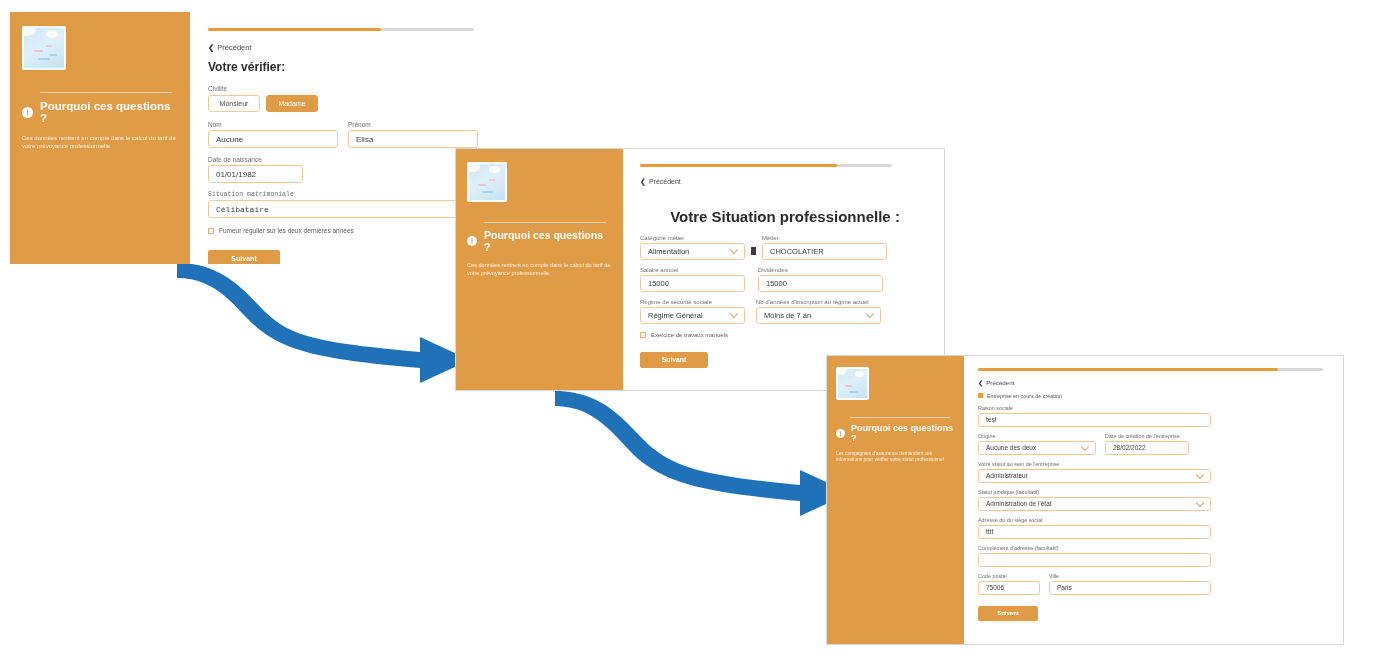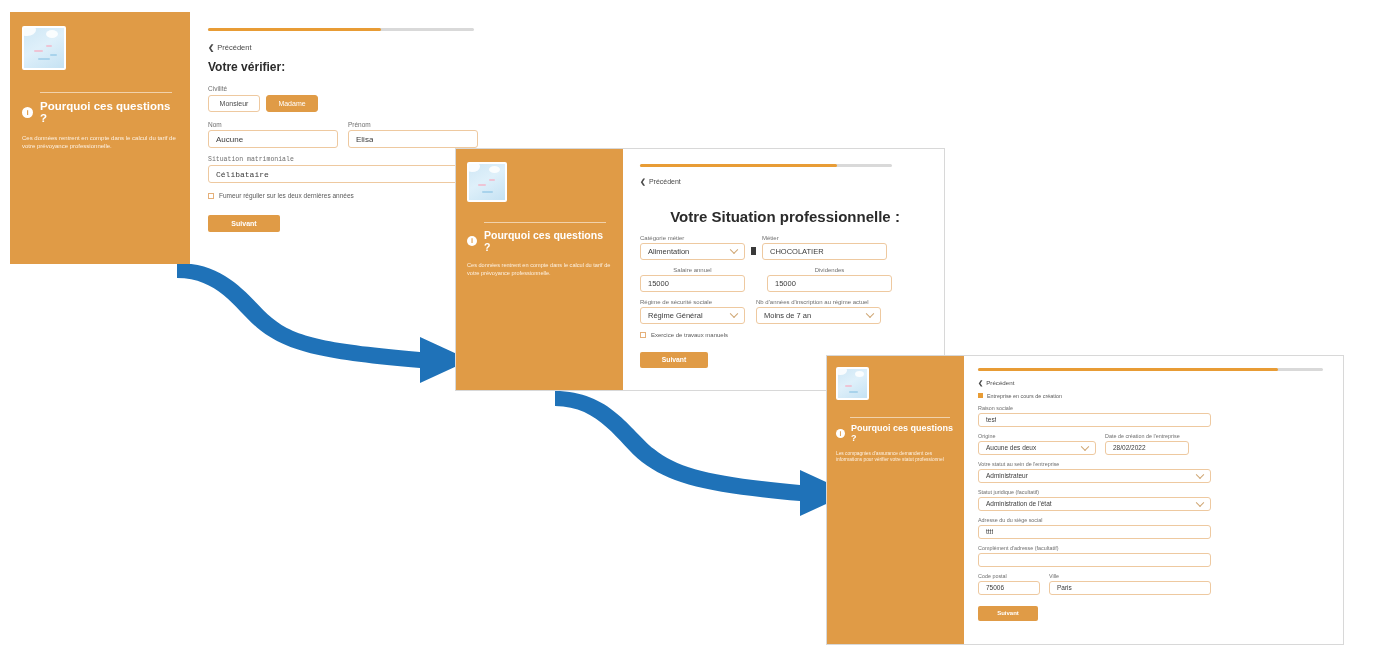--- a/index.html
+++ b/index.html
@@ -181,20 +181,26 @@
           </div>
         </div>
         <div style="width:130px;">
           <div class="fld-label" style="font-size:6.5px;">Prénom</div>
           <div class="ctrl" style="height:18px;font-size:8px;margin-top:2px;">
             <span class="val">Elisa</span>
           </div>
         </div>
       </div>
 
+      <div style="margin-top:8px;">
+        <div class="fld-label" style="font-size:6.5px;">Date de naissance</div>
+        <div class="ctrl" style="height:18px;width:95px;font-size:8px;margin-top:2px;">
+          <span class="val">01/01/1982</span>
+        </div>
+      </div>
 
       <div style="margin-top:8px;font-family:Liberation Mono, monospace;">
         <div class="fld-label" style="font-size:6.5px;">Situation matrimoniale</div>
         <div class="ctrl" style="height:18px;width:270px;font-size:8px;margin-top:2px;">
           <span class="val">Célibataire</span>
         </div>
       </div>
 
       <div class="chk-row" style="margin-top:9px;gap:5px;">
         <span class="chk" style="width:6px;height:6px;"></span>
@@ -247,21 +253,21 @@
         <div class="mini-icon" style="width:5px;height:8px;margin-bottom:5px;"></div>
         <div style="width:125px;">
           <div class="fld-label" style="font-size:6px;">Métier</div>
           <div class="ctrl" style="height:17px;font-size:7.5px;margin-top:2px;">
             <span class="val">CHOCOLATIER</span>
           </div>
         </div>
       </div>
 
 
-      <div class="row" style="gap:22px;margin-top:7px;text-align:center;">
+      <div class="row" style="gap:13px;margin-top:7px;">
         <div style="width:105px;">
           <div class="fld-label" style="font-size:6px;">Salaire annuel</div>
           <div class="ctrl" style="height:17px;font-size:7.5px;margin-top:2px;">
             <span class="val">15000</span>
           </div>
         </div>
         <div style="width:125px;">
           <div class="fld-label" style="font-size:6px;">Dividendes</div>
           <div class="ctrl" style="height:17px;font-size:7.5px;margin-top:2px;">
             <span class="val">15000</span>

